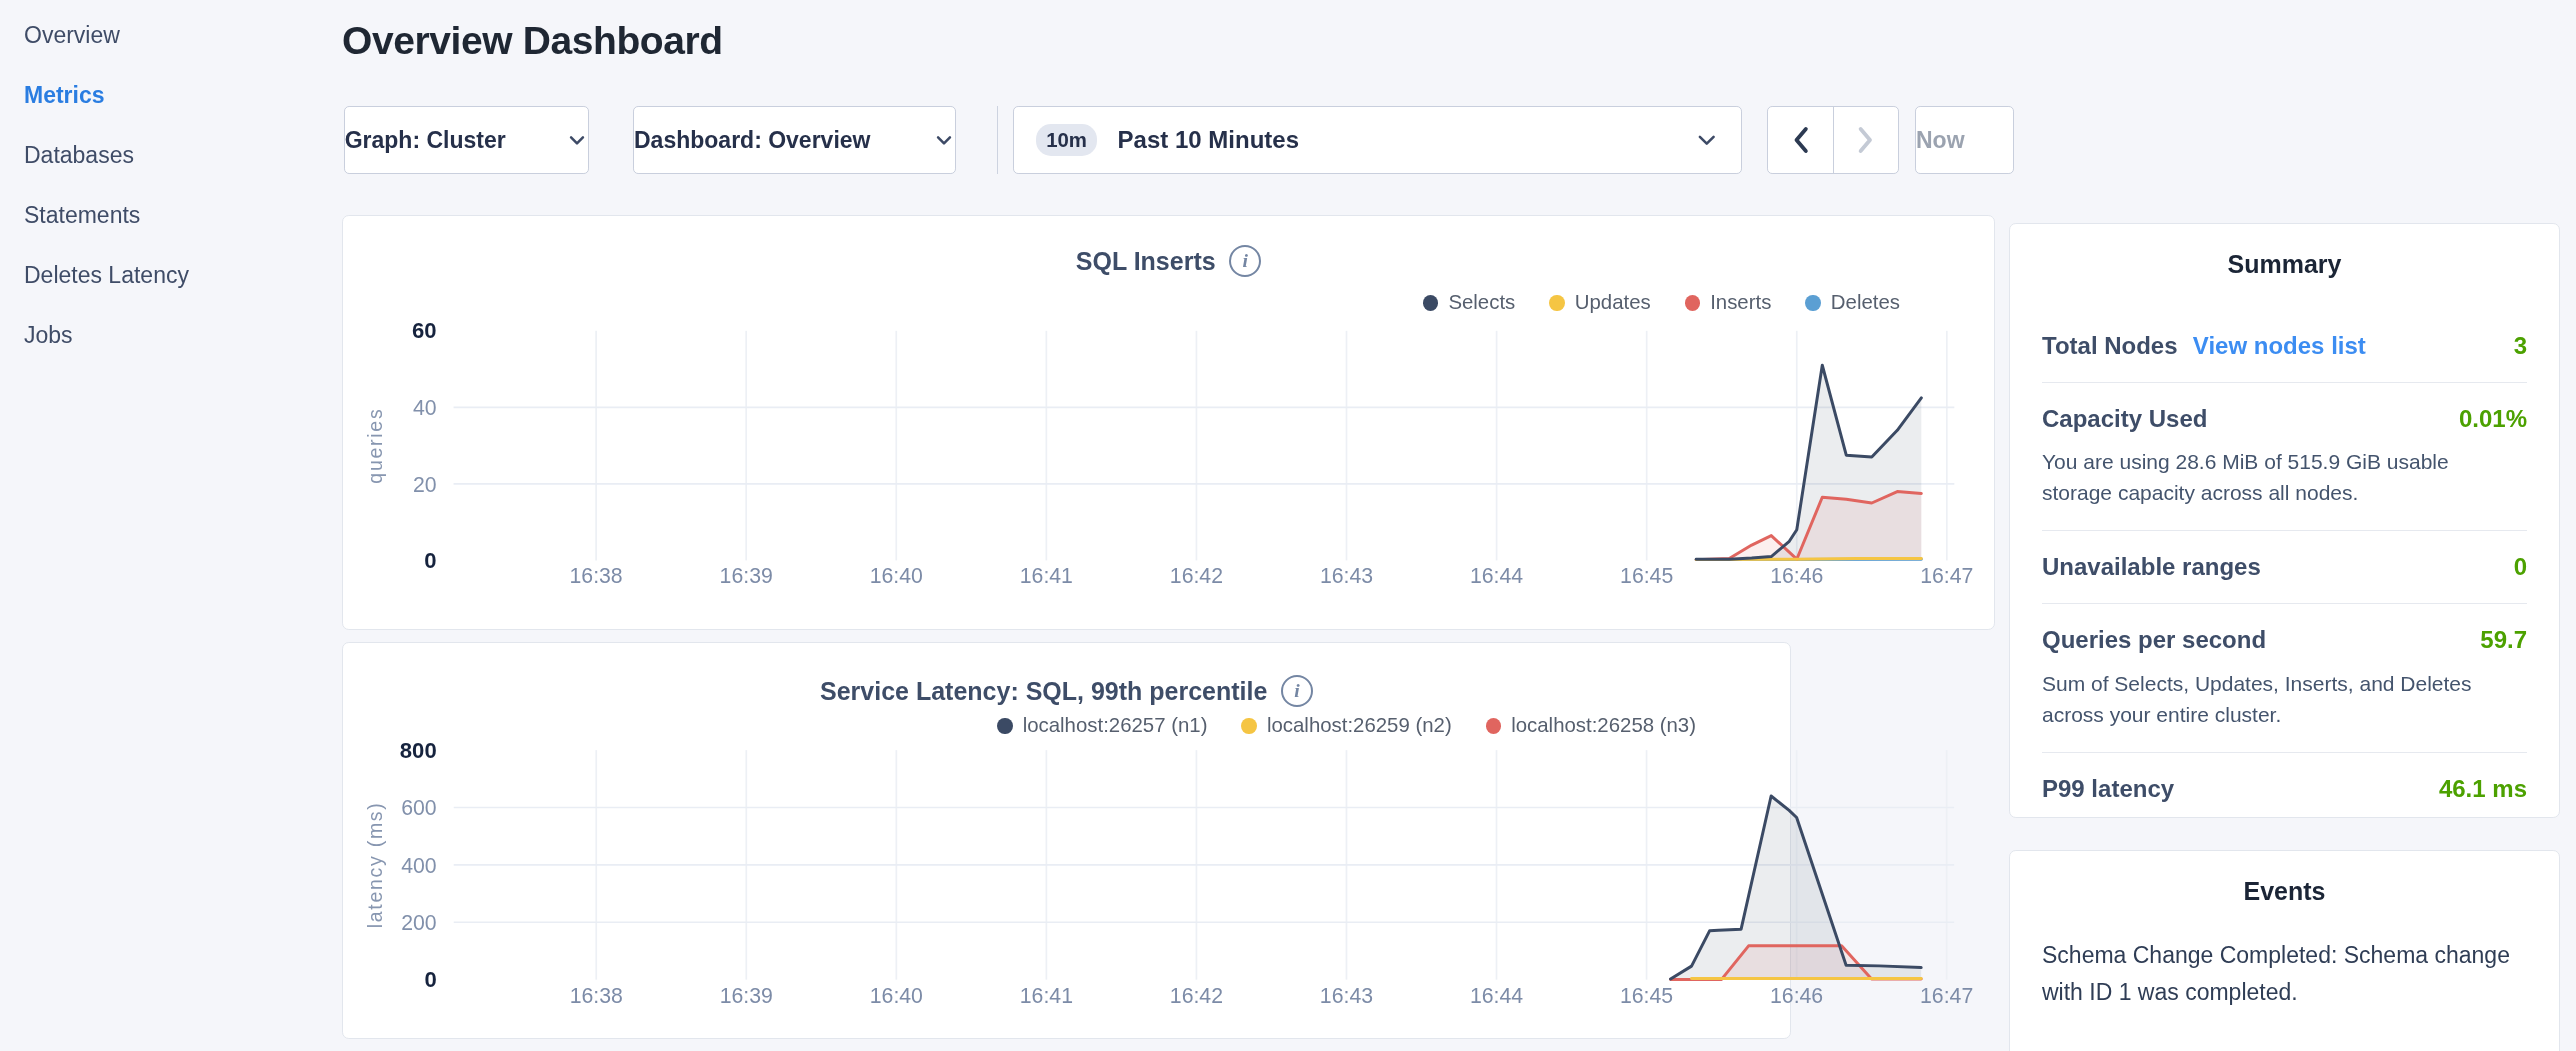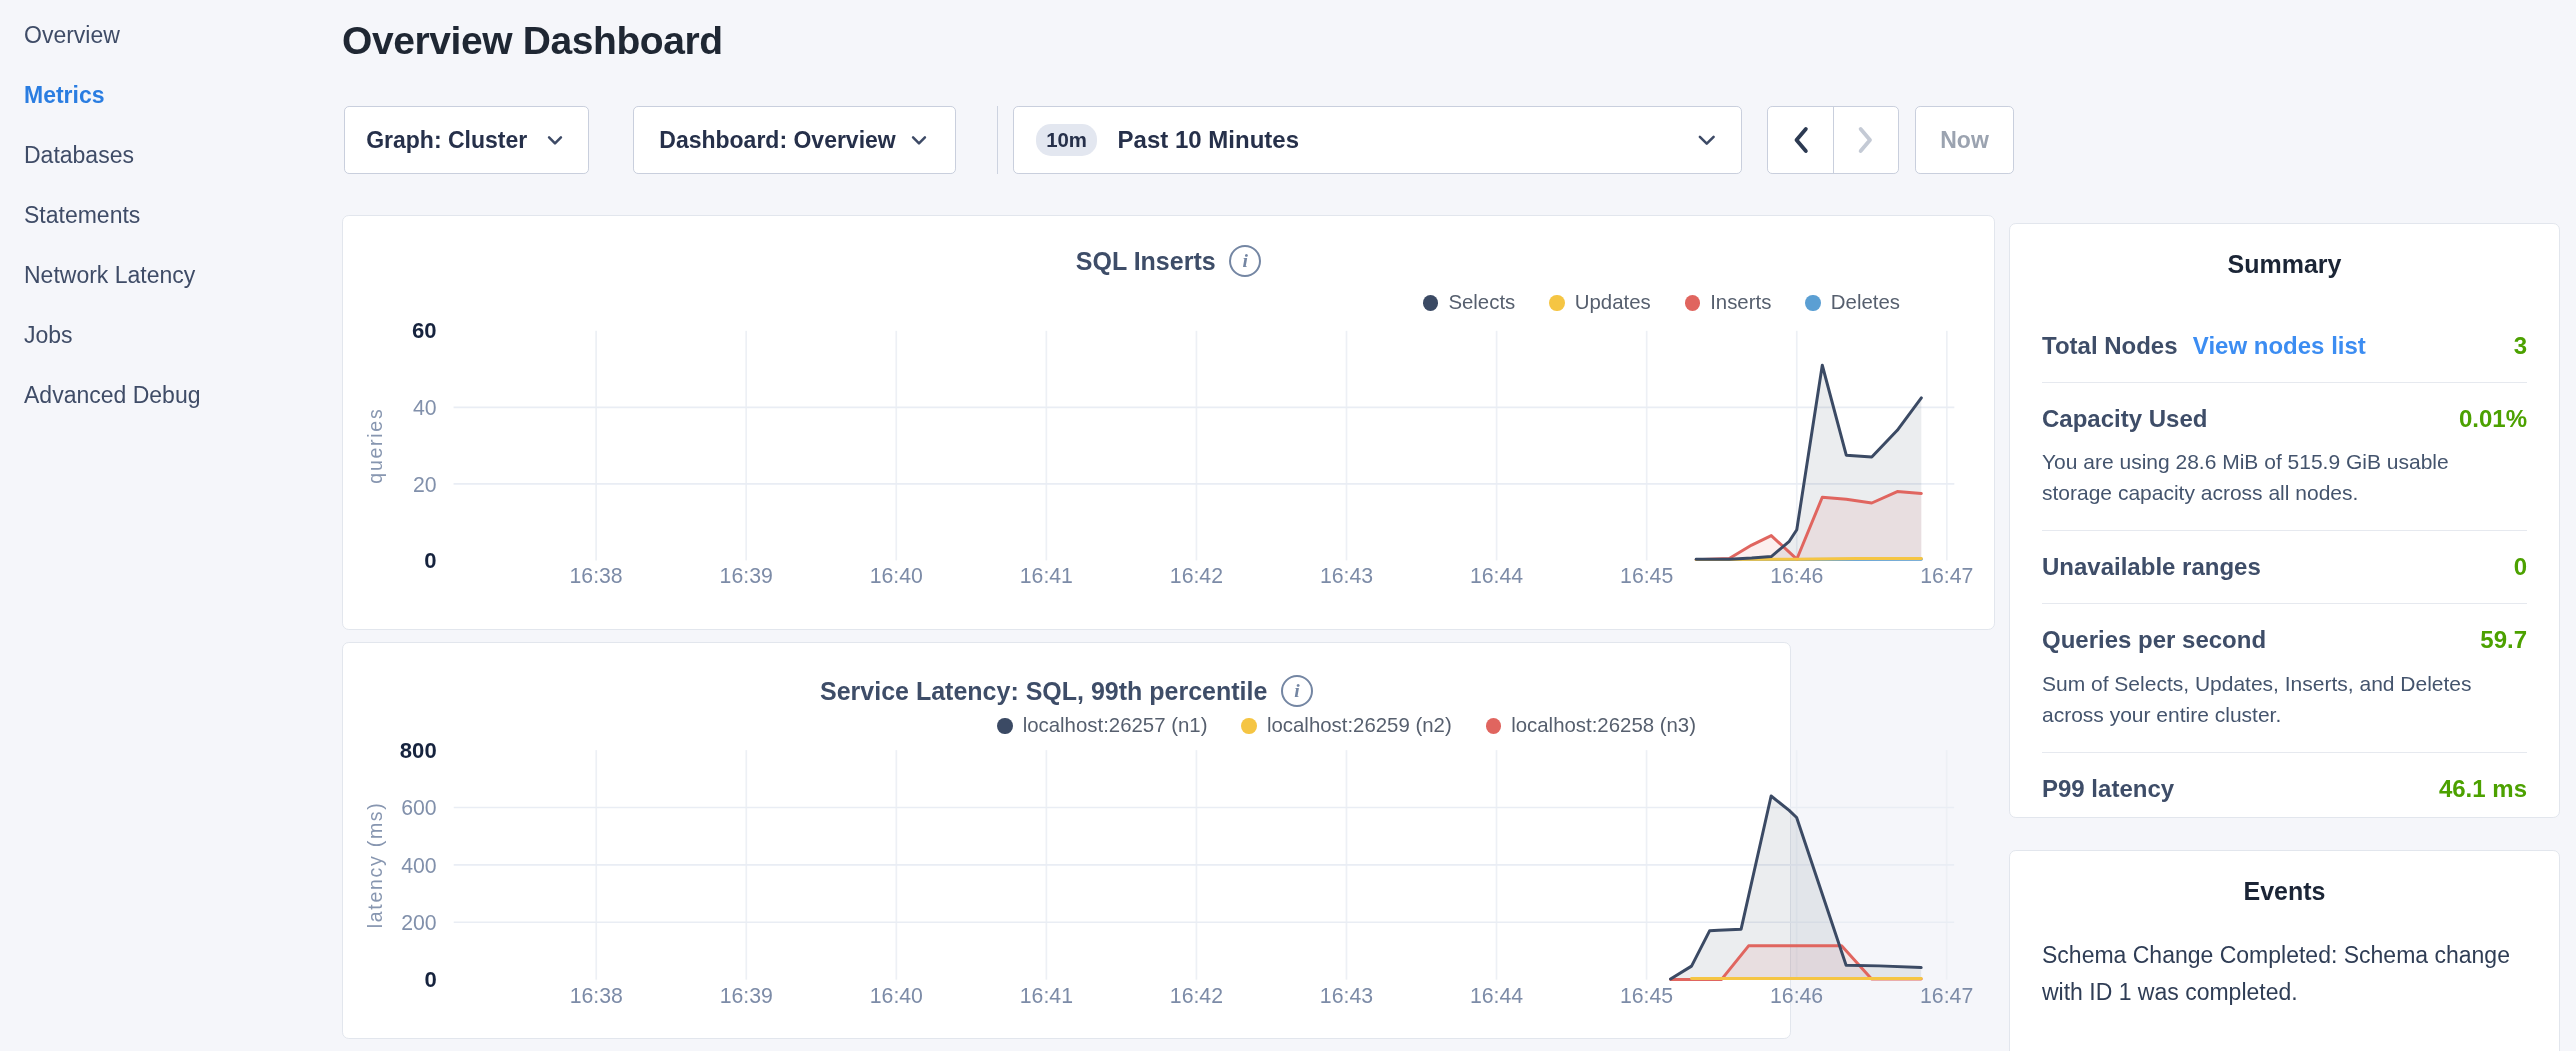--- a/index.html
+++ b/index.html
@@ -10,21 +10,21 @@
   
   .sidebar { position:absolute; left:0; top:0; width:333px; height:100%; padding:17px 0 0 24px; }
   .nav-item { display:block; height:60px; line-height:37px; font-size:23px; font-weight:500;
               color:#3f4c67; cursor:pointer; text-decoration:none; }
   .nav-item.active { color:#2a7de1; font-weight:700; }
 
   
   .page-title { position:absolute; left:342px; top:18.7px; font-size:39px; font-weight:600; color:#1f2733; letter-spacing:-0.4px; }
   .controls { position:absolute; left:342px; top:106px; height:68px; width:1786px; }
   .ctl { position:absolute; top:0; height:68px; background:#fff; border:1.3px solid #c9cfdd; border-radius:5.1px;
-         display:flex; align-items:center; justify-content:center; font-size:23px; font-weight:700; color:#26304a; cursor:pointer; }
+         display:flex; align-items:center; justify-content:space-between; font-size:23px; font-weight:700; color:#26304a; cursor:pointer; }
   .ctl-graph { left:1.7px; width:245px; gap:17px; }
   .ctl-dash  { left:291px; width:323px; gap:12px; }
   .vdivider  { position:absolute; left:655px; top:0; width:1.3px; height:68px; background:#cdd3e0; }
   .ctl-time  { left:671px; width:729px; justify-content:flex-start; padding:0 22px; }
   .time-badge { background:#e3e7f0; border-radius:15px; padding:4.3px 10.2px; font-size:20.4px; font-weight:700; color:#26304a; margin-right:20.4px; }
   .time-label { font-size:24px; font-weight:700; color:#26304a; }
   .ctl-time .chev { margin-left:auto; }
   .btn-group { position:absolute; left:1425px; top:0; width:132px; height:68px; background:#fff;
                border:1.3px solid #c9cfdd; border-radius:5.1px; display:flex; }
   .nav-btn { flex:1; display:flex; align-items:center; justify-content:center; background:none; border:none; cursor:pointer; }
@@ -68,23 +68,22 @@
 </head>
 <body>
 
 <div class="page">
 
   <nav class="sidebar">
     <a class="nav-item">Overview</a>
     <a class="nav-item active">Metrics</a>
     <a class="nav-item">Databases</a>
     <a class="nav-item">Statements</a>
-    <a class="nav-item">Network Latency</a>
+    <a class="nav-item">Deletes Latency</a>
     <a class="nav-item">Jobs</a>
-    <a class="nav-item">Advanced Debug</a>
   </nav>
 
   <h1 class="page-title">Overview Dashboard</h1>
 
   <div class="controls">
     <button class="ctl ctl-graph">
       <span>Graph: Cluster</span>
       <svg class="chev" width="22" height="22" viewBox="0 0 26 26">
           <polyline points="6,10 13,17 20,10" fill="none" stroke="#3d4a66" stroke-width="3" stroke-linecap="round" stroke-linejoin="round"></polyline>
         </svg>

